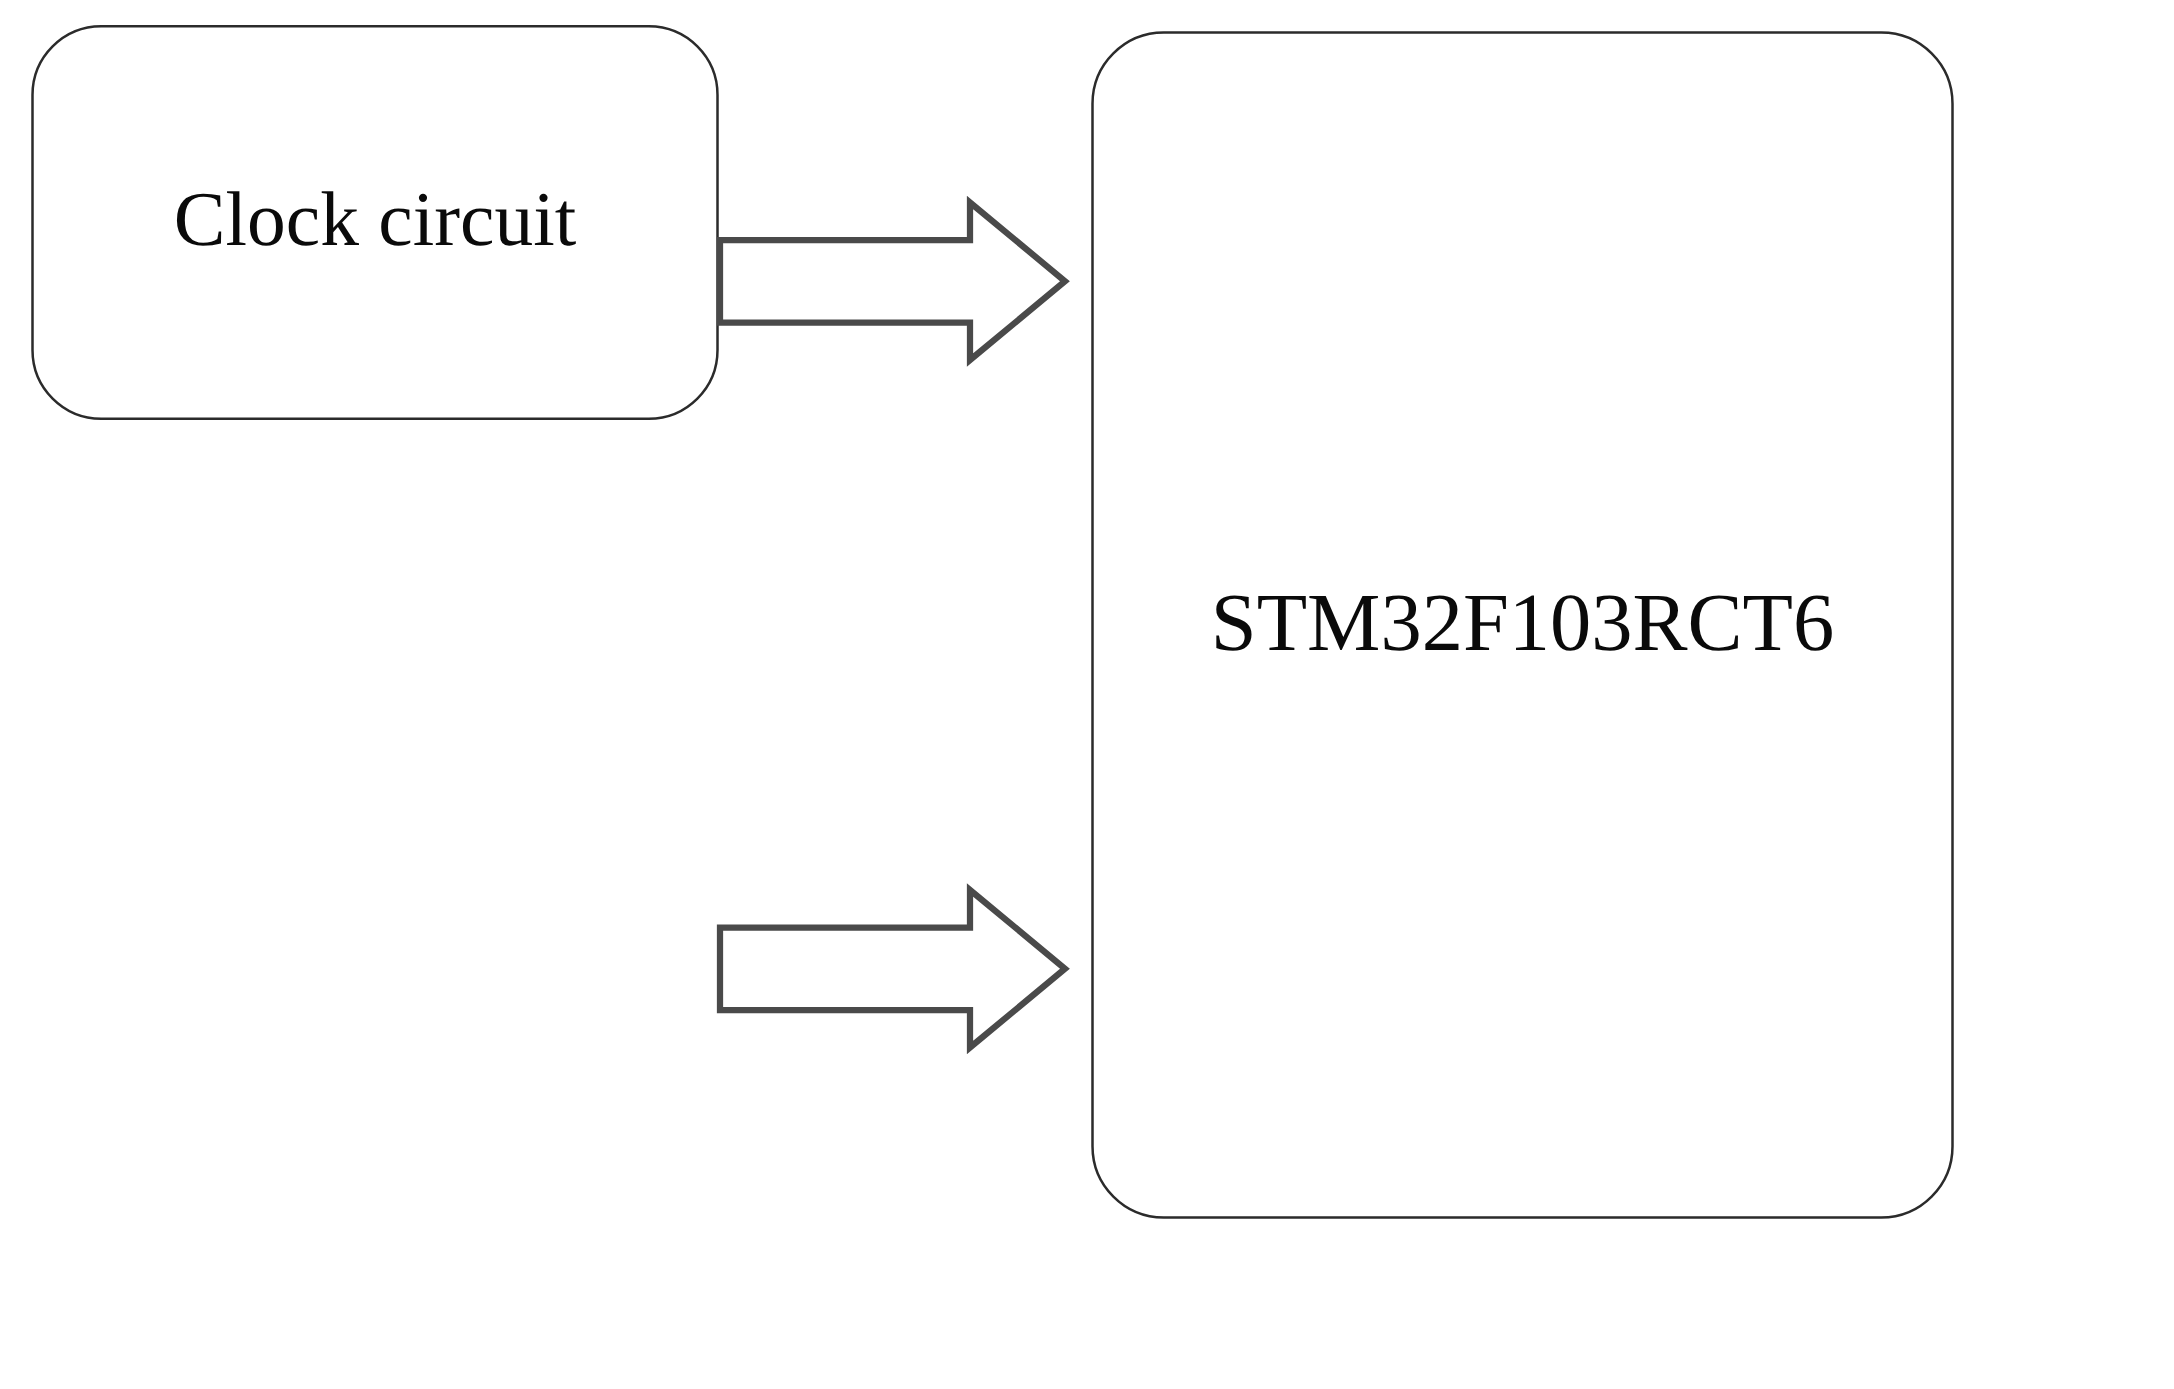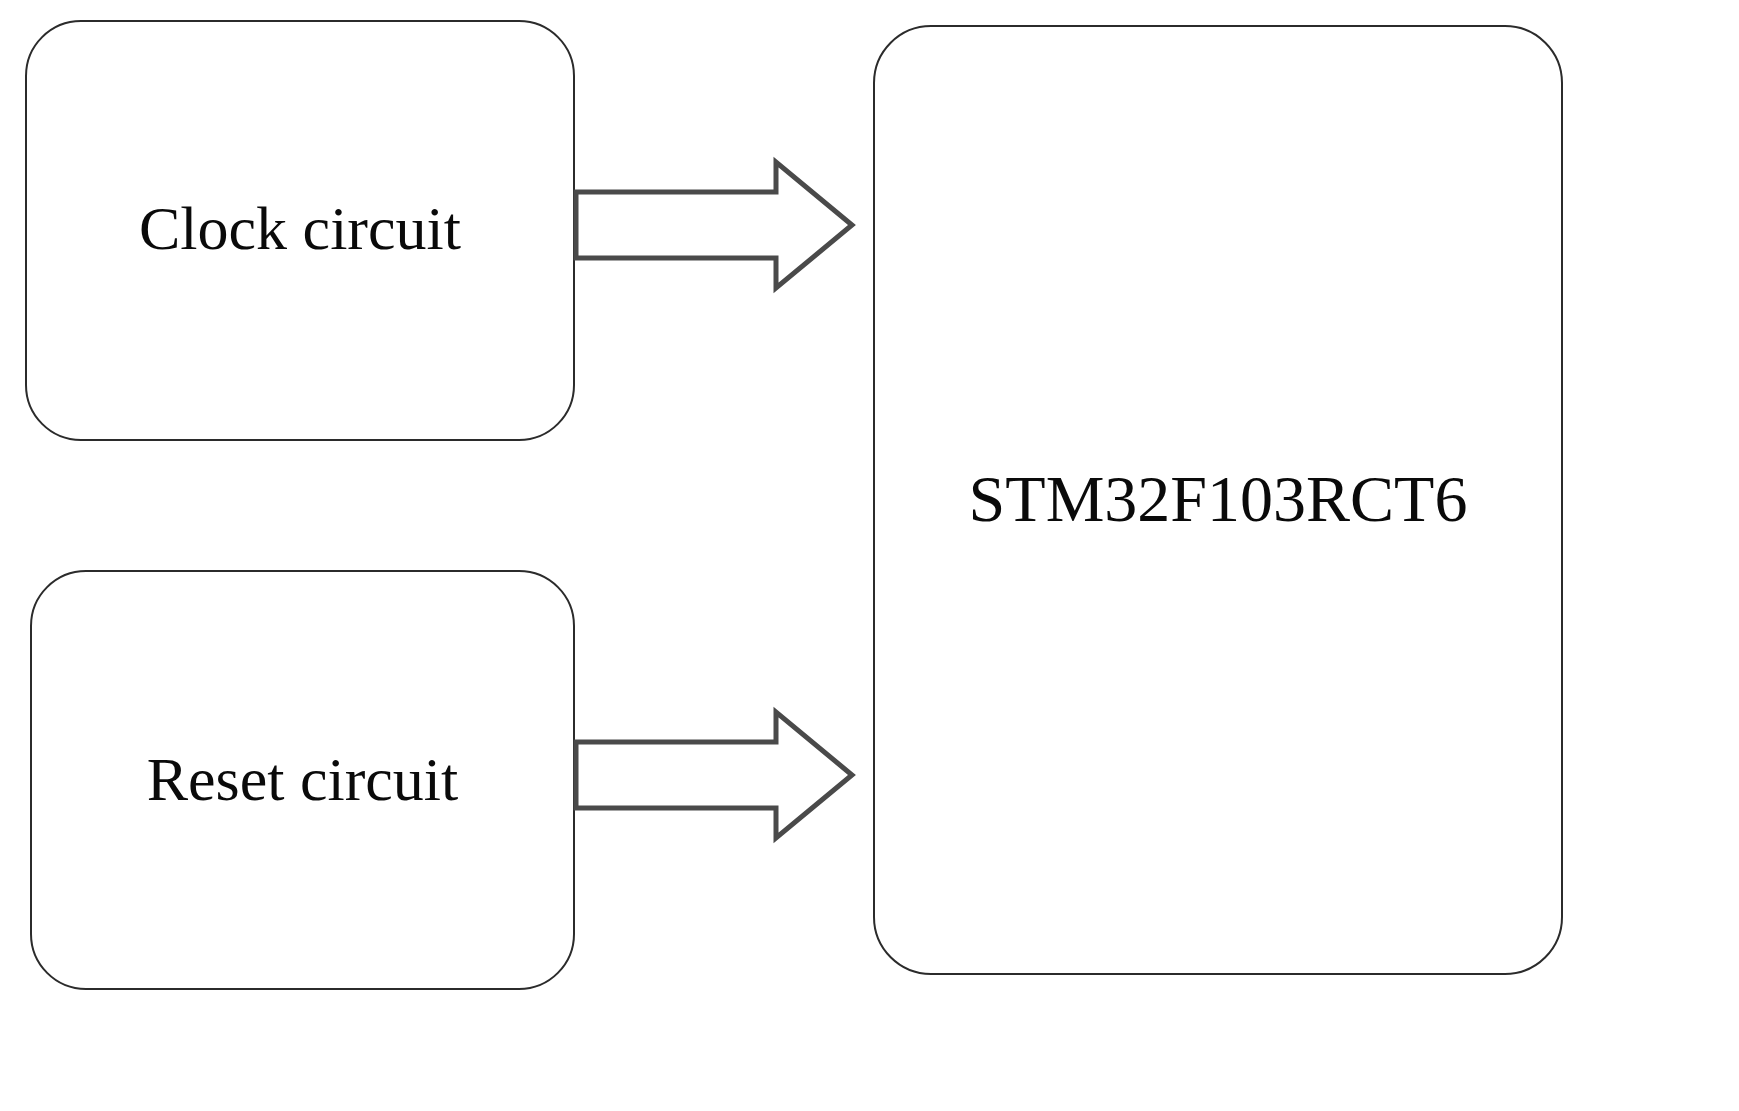--- a/index.html
+++ b/index.html
@@ -29,21 +29,21 @@
     text-align: center;
     line-height: 1.1;
     white-space: nowrap;
   }
 
   
   #node-clock {
     left: 25px;
     top: 20px;
     width: 550px;
-    height: 421px;
+    height: 316px;
     border-radius: 56px;
   }
   #node-clock .node-label {
     font-size: 62px;
     
     transform: translateY(-2px);
   }
 
   
   #node-reset {
@@ -104,23 +104,20 @@
 </style>
 </head>
 <body>
 
 <div id="canvas">
 
   <div class="node" id="node-clock">
     <span class="node-label">Clock circuit</span>
   </div>
 
-  <div class="node" id="node-reset">
-    <span class="node-label">Reset circuit</span>
-  </div>
 
   <div class="node" id="node-mcu">
     <span class="node-label">STM32F103RCT6</span>
   </div>
 
   <div class="block-arrow" id="arrow-clock-to-mcu">
     <svg viewBox="0 0 280 130" width="280" height="130">
       <path class="arrow-path" d="M 2,32 L 202,32 L 202,2 L 278,65 L 202,128 L 202,98 L 2,98 Z"></path>
     </svg>
   </div>

